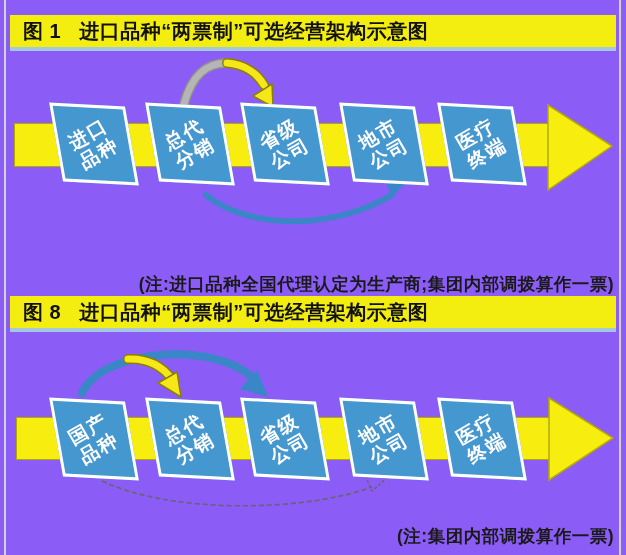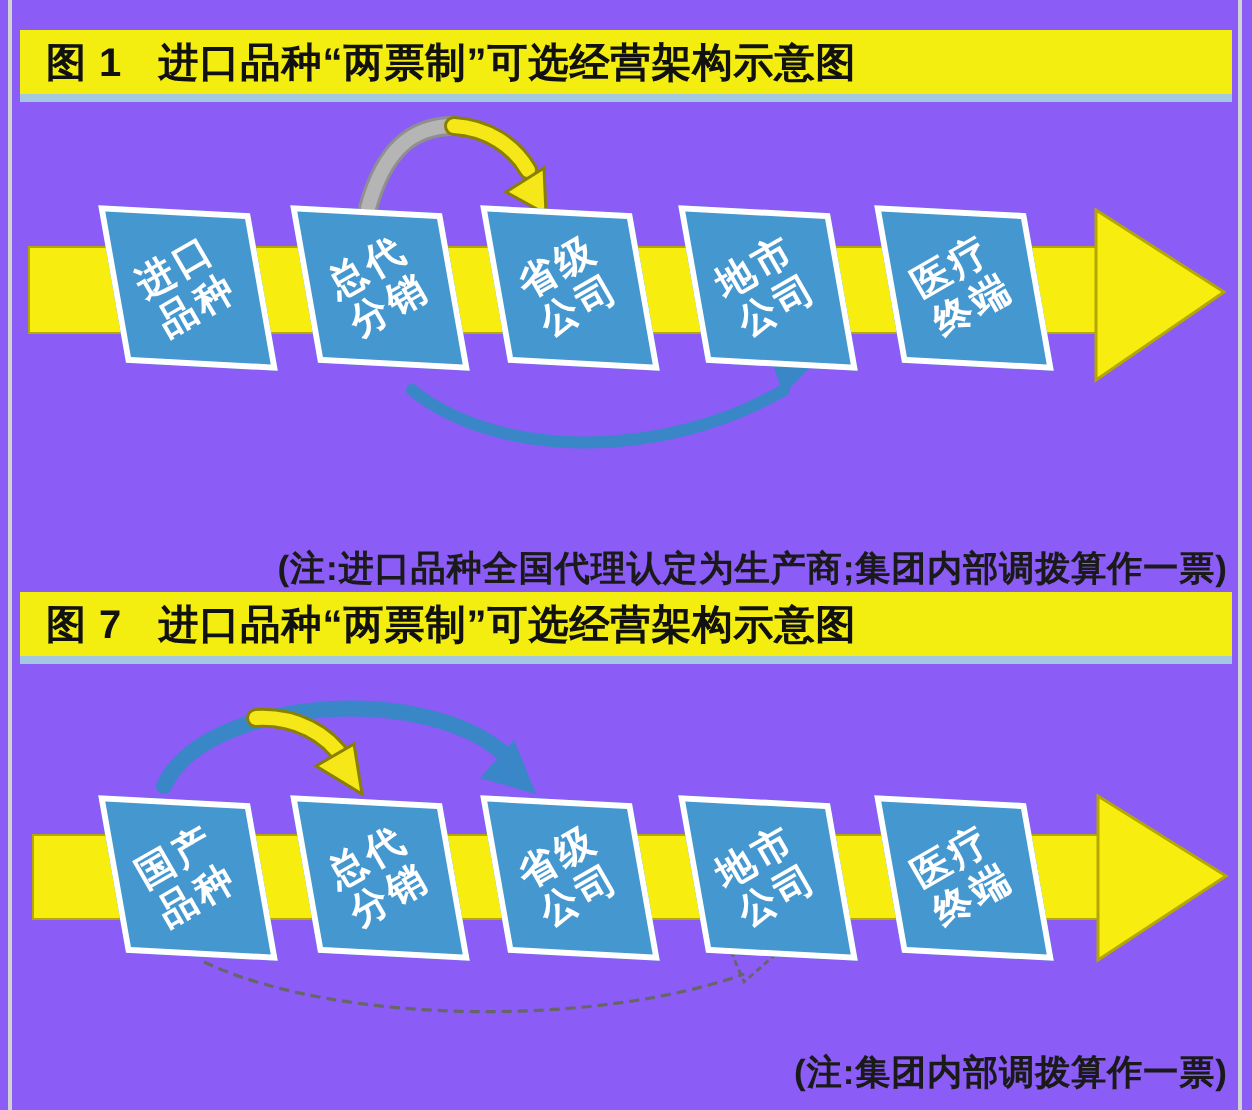--- a/index.html
+++ b/index.html
@@ -104,21 +104,21 @@
       <div class="node-label">
         <span>医疗</span>
           <span>终端</span>
       </div>
     </div>
   </div>
 
   <div class="note note1">(注:进口品种全国代理认定为生产商;集团内部调拨算作一票)</div>
 
   <div class="fig-header" style="top:296px;">
-    <span class="idx">图 7</span>
+    <span class="idx">图 8</span>
     <span>进口品种“两票制”可选经营架构示意图</span>
   </div>
   <div class="fig-underline" style="top:328px;"></div>
 
   <div class="canvas" style="top:335px;height:185px;">
     <div class="band" style="left:16px;top:82px;width:538px;height:43px;"></div>
 
     <svg class="arrows" width="626" height="185" viewBox="0 0 626 185">
 
       <polygon points="549,63 613,103 549,145" style="fill:var(--band-yellow);stroke:var(--band-outline);stroke-width:1.5"></polygon>

